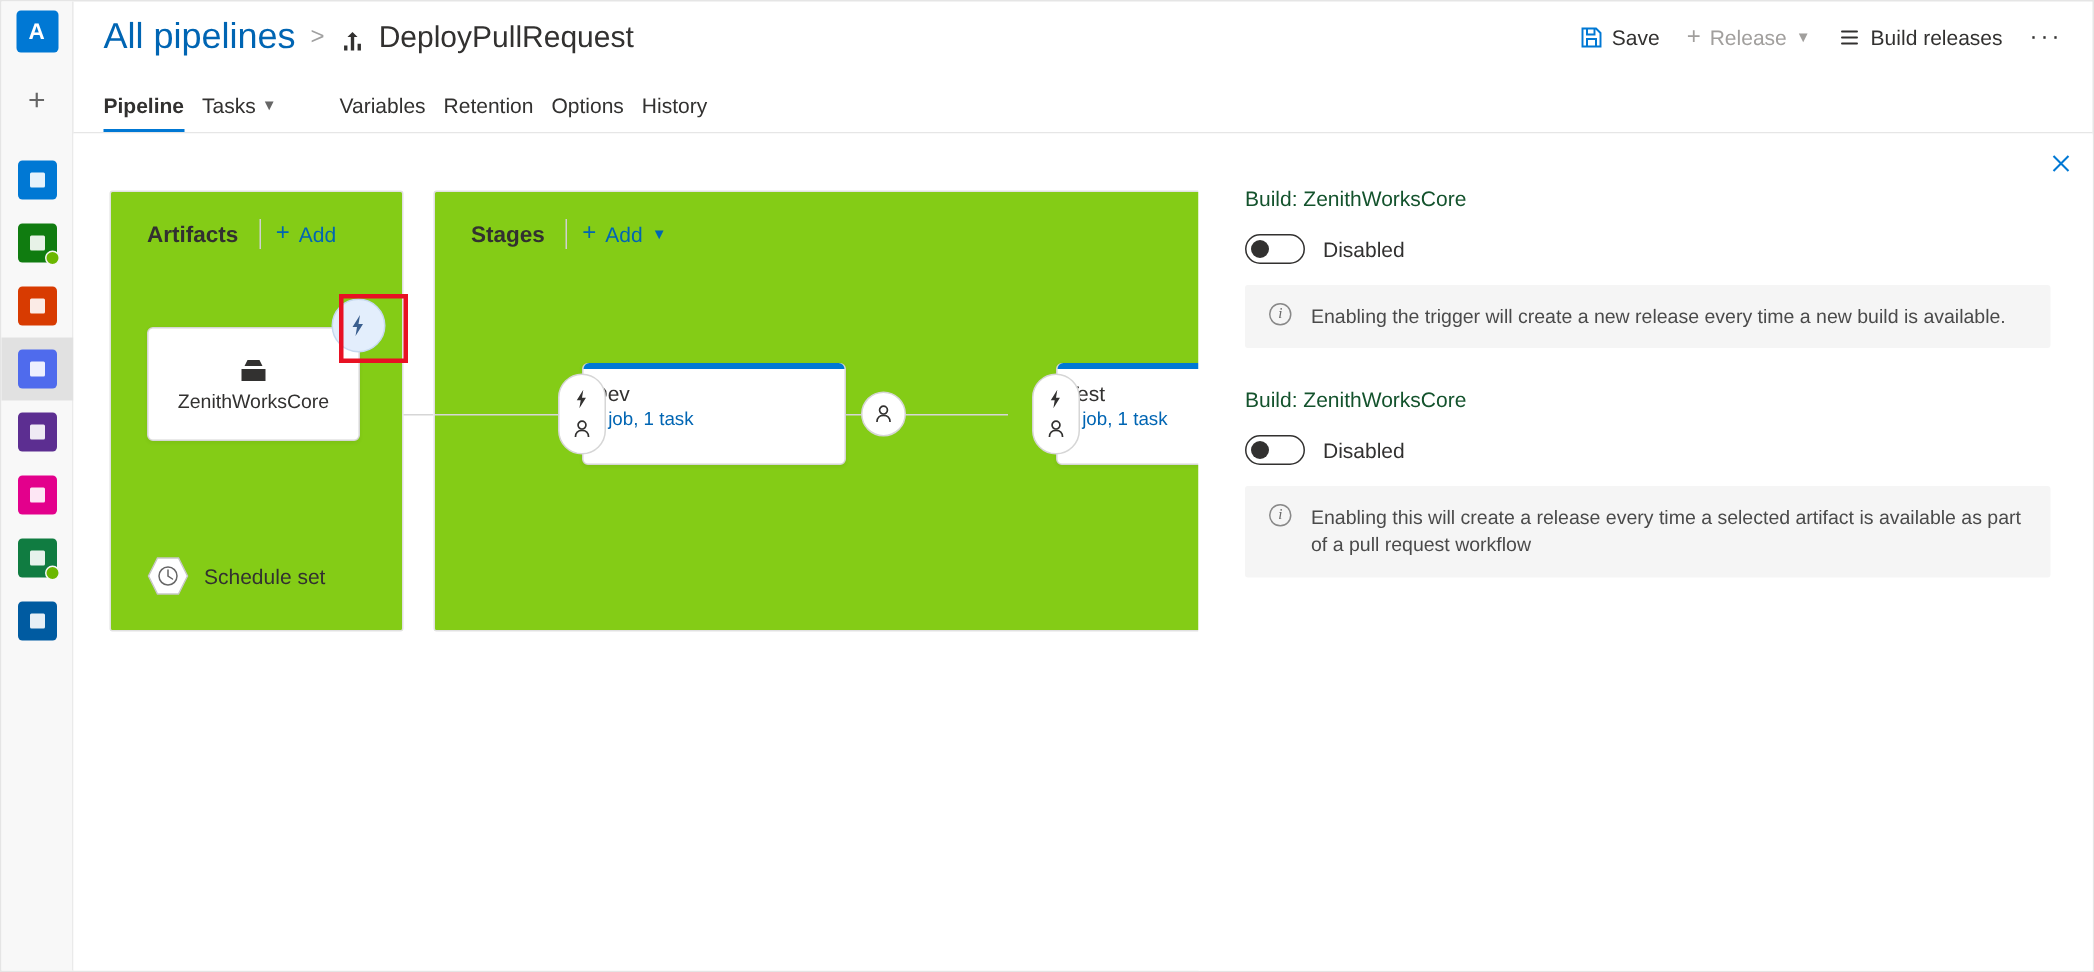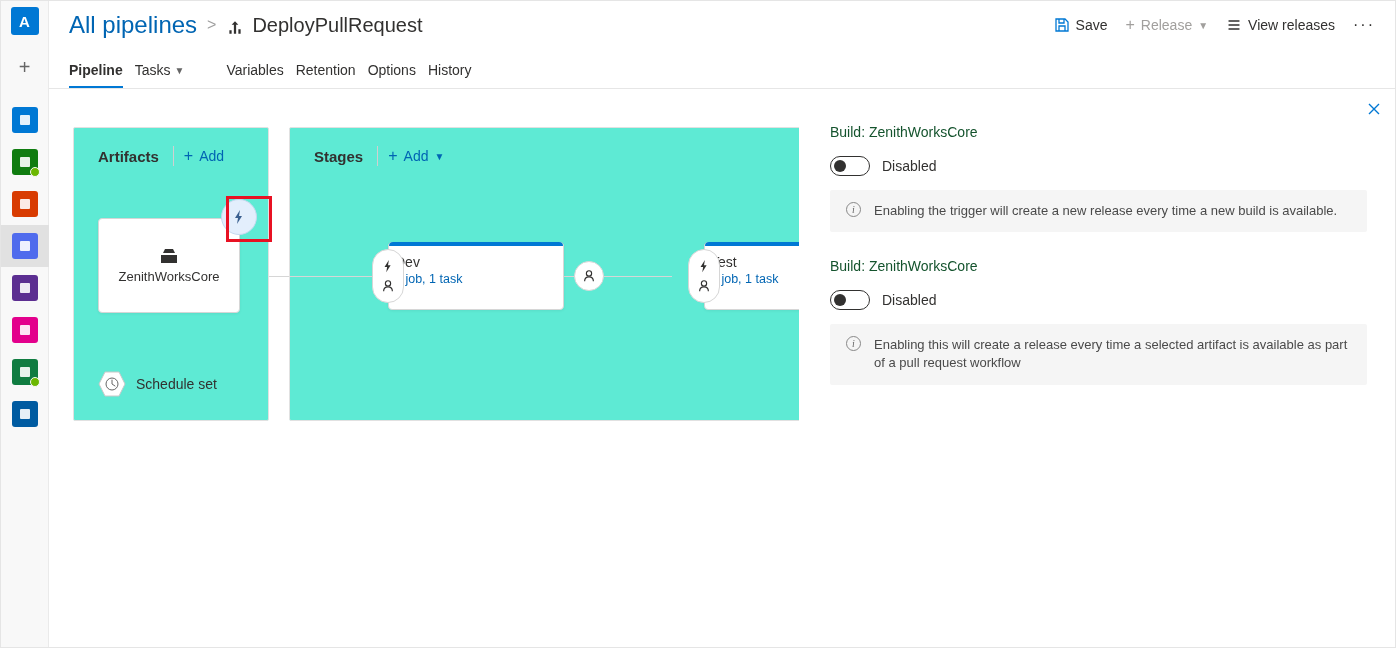--- a/index.html
+++ b/index.html
@@ -114,21 +114,21 @@
   .canvas {
     flex:1;
     position:relative;
     background:#fff;
     padding: 38px 24px;
   }
 
   .panel-box {
     border:1px solid #e1e1e1;
     border-radius:2px;
-    background:#5eead4;
+    background:#84cc16;
   }
   .artifacts-panel {
     position:absolute;
     left: 24px;
     top: 38px;
     width: 196px;
     height: 294px;
   }
   .stages-panel {
     position:absolute;
@@ -145,21 +145,21 @@
   }
   .panel-title { font-weight:600; font-size:15px; }
   .vdiv { width:1px; height:20px; background:#d0d0d0; margin-left:4px;}
   .add-link { color:#0065b3; display:flex; align-items:center; gap:6px; font-size:14px; }
   .add-link .plus { font-size:16px; font-weight:400; }
   .add-link .chev { font-size:10px; }
 
   .artifact-card {
     position:absolute;
     left: 24px; top: 90px;
-    width: 142px; height: 95px;
+    width: 142px; height: 76px;
     border:1px solid #d6d6d6;
     border-radius:4px;
     box-shadow: 0 1px 3px rgba(0,0,0,0.06);
     background:#fff;
     display:flex; flex-direction:column;
     align-items:center; justify-content:center;
   }
   .artifact-name { font-size:13px; margin-top:4px; }
   .bolt-btn {
     position:absolute;
@@ -342,21 +342,21 @@
       </div>
       <div class="top-act disabled">
         <span class="plus">+</span>
         <span>Release</span>
         <span class="chev">▼</span>
       </div>
       <div class="top-act">
         <svg width="16" height="16" viewBox="0 0 16 16">
             <path stroke="#323130" stroke-width="1.3" d="M3 4h10M3 8h10M3 12h10" stroke-linecap="round"></path>
           </svg>
-        <span>View releases</span>
+        <span>Build releases</span>
       </div>
       <span class="dots">···</span>
     </div>
   </div>
 
   <div class="tabs">
     <div class="tab active">Pipeline</div>
     <div class="tab">
       <span>Tasks</span>
         <span class="chev">▼</span>

